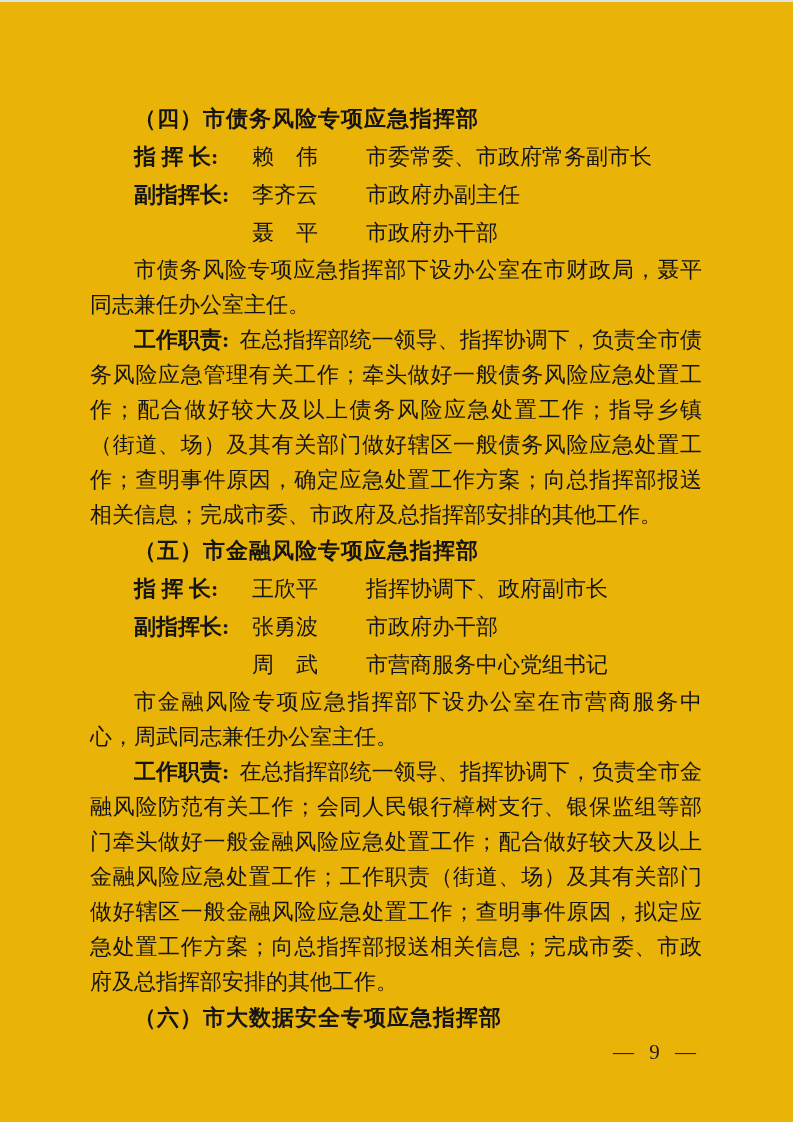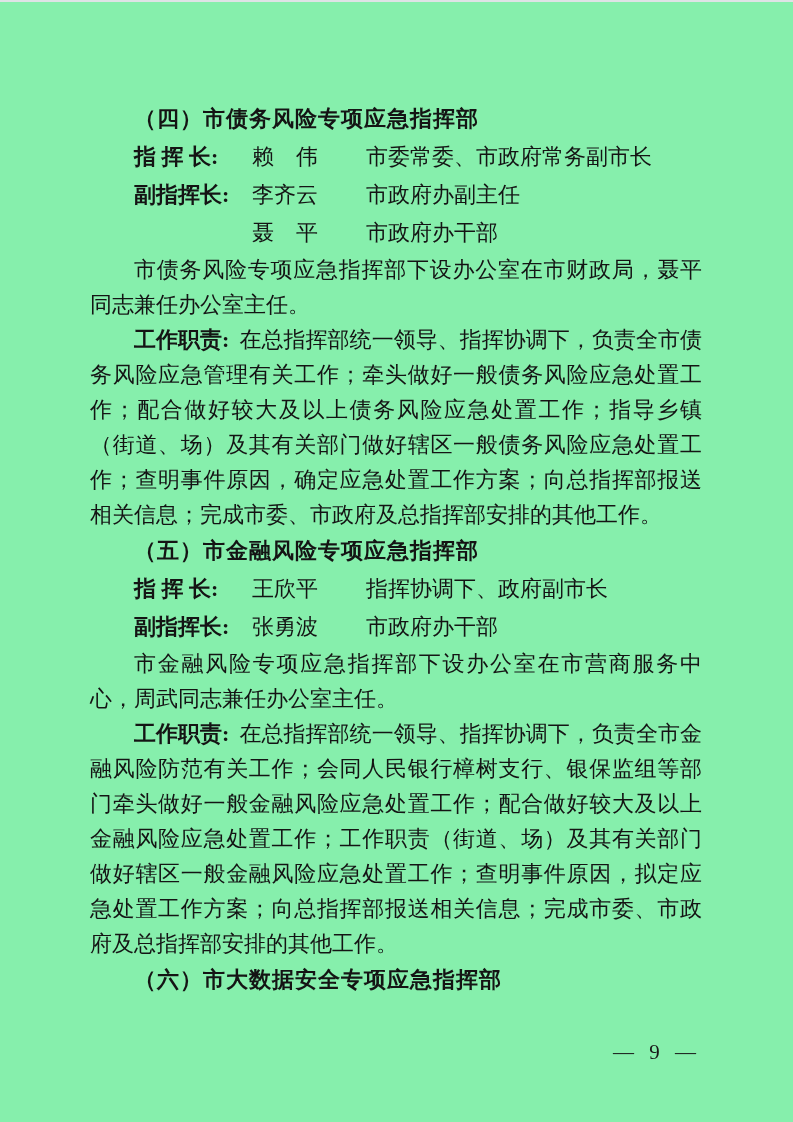--- a/index.html
+++ b/index.html
@@ -1,21 +1,21 @@
 <!DOCTYPE html>
 <html><head>
 <meta charset="utf-8">
 <style>
   * { margin: 0; padding: 0; box-sizing: border-box; }
   html, body { background: #ffffff; }
   .page {
     position: relative;
     width: 793px;
     height: 1122px;
-    background: #86efac;
+    background: #eab308;
     font-family: "Liberation Serif", "DejaVu Serif", serif;
     color: #141414;
     overflow: hidden;
   }
   .scan-edge {
     position: absolute;
     top: 0; left: 0; right: 0;
     height: 2px;
     background: #dfe3e6;
   }
@@ -104,20 +104,25 @@
       <div class="role-row">
         <span class="role-label">指 挥 长:</span>
         <span class="role-name">王欣平</span>
         <span class="role-title">指挥协调下、政府副市长</span>
       </div>
       <div class="role-row">
         <span class="role-label">副指挥长:</span>
         <span class="role-name">张勇波</span>
         <span class="role-title">市政府办干部</span>
       </div>
+      <div class="role-row">
+        <span class="role-label"></span>
+        <span class="role-name">周　武</span>
+        <span class="role-title">市营商服务中心党组书记</span>
+      </div>
 
       <p class="body">市金融风险专项应急指挥部下设办公室在市营商服务中心，周武同志兼任办公室主任。</p>
 
       <p class="body"><span class="duties-label">工作职责:</span><span>在总指挥部统一领导、指挥协调下，负责全市金融风险防范有关工作；会同人民银行樟树支行、银保监组等部门牵头做好一般金融风险应急处置工作；配合做好较大及以上金融风险应急处置工作；工作职责（街道、场）及其有关部门做好辖区一般金融风险应急处置工作；查明事件原因，拟定应急处置工作方案；向总指挥部报送相关信息；完成市委、市政府及总指挥部安排的其他工作。</span></p>
     </div>
 
     <div>
       <div class="section-heading">（六）市大数据安全专项应急指挥部</div>
     </div>
 

